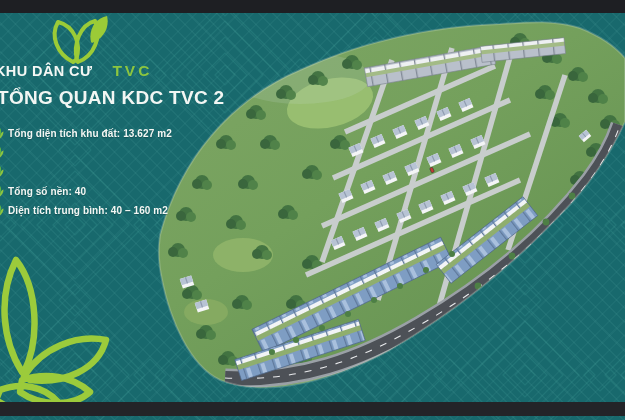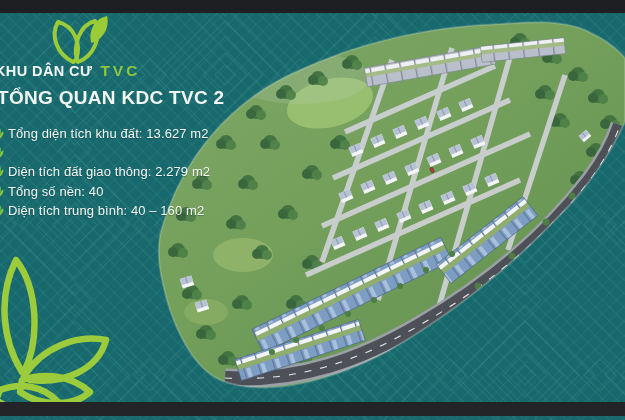--- a/index.html
+++ b/index.html
@@ -19,35 +19,35 @@
   .bar{position:absolute;left:0;width:625px;background:#1E1F23;z-index:6;}
   .bar.top{top:0;height:13px;}
   .bar.bottom{top:402px;height:14px;background:#232428;}
   .logo{position:absolute;left:0;top:12px;z-index:4;}
   .logo .mark{position:absolute;left:47px;top:3px;}
   .logo .wordline{
     position:absolute;left:-5px;top:50px;white-space:nowrap;
     font-size:14.5px;font-weight:bold;color:#F4F7F4;letter-spacing:.4px;
   }
   .logo .wordline .accent{
-    color:#8DC63F;font-size:15.5px;letter-spacing:3px;margin-left:8px;
+    color:#8DC63F;font-size:15.5px;letter-spacing:3px;margin-left:20px;
   }
   .title{
     position:absolute;left:-3px;top:87px;z-index:4;white-space:nowrap;
     font-size:19px;font-weight:bold;color:#F2F6F3;letter-spacing:.3px;
   }
   .stats{
     position:absolute;left:-4px;top:124px;z-index:4;margin:0;padding:0;list-style:none;
   }
   .stats li{
     display:flex;align-items:center;height:19.2px;white-space:nowrap;
   }
   .stats .bullet{flex:0 0 auto;margin-right:4px;margin-left:-2px;}
   .stats .txt{
-    font-size:13px;font-weight:normal;color:#F4F7F4;letter-spacing:.1px;
+    font-size:10px;font-weight:bold;color:#F4F7F4;letter-spacing:.1px;
     text-shadow:0 1px 1px rgba(0,40,40,.35);
   }
   .lotus{position:absolute;left:-8px;top:252px;z-index:2;pointer-events:none;}
 </style>
 </head>
 <body>
 
 <div class="stage">
 
   <div class="hatch"></div>
@@ -275,21 +275,20 @@
       <svg class="bullet" width="10" height="13" viewBox="0 0 10 13" aria-hidden="true">
           <path d="M5 12 C5 8 4 5 1 4 C1 1 4 0 6 1 C8 3 7 8 5 12 Z" fill="#5CB544"></path>
           <path d="M5.5 12 C6 8 7 5 9.5 4.5 C9.5 7.5 8 10 5.5 12 Z" fill="#8DC63F"></path>
         </svg>
     </li>
     <li>
       <svg class="bullet" width="10" height="13" viewBox="0 0 10 13" aria-hidden="true">
           <path d="M5 12 C5 8 4 5 1 4 C1 1 4 0 6 1 C8 3 7 8 5 12 Z" fill="#5CB544"></path>
           <path d="M5.5 12 C6 8 7 5 9.5 4.5 C9.5 7.5 8 10 5.5 12 Z" fill="#8DC63F"></path>
         </svg>
-      <span class="txt">Diện tích đất giao thông: 2.279 m2</span>
     </li>
     <li>
       <svg class="bullet" width="10" height="13" viewBox="0 0 10 13" aria-hidden="true">
           <path d="M5 12 C5 8 4 5 1 4 C1 1 4 0 6 1 C8 3 7 8 5 12 Z" fill="#5CB544"></path>
           <path d="M5.5 12 C6 8 7 5 9.5 4.5 C9.5 7.5 8 10 5.5 12 Z" fill="#8DC63F"></path>
         </svg>
       <span class="txt">Tổng số nền: 40</span>
     </li>
     <li>
       <svg class="bullet" width="10" height="13" viewBox="0 0 10 13" aria-hidden="true">

